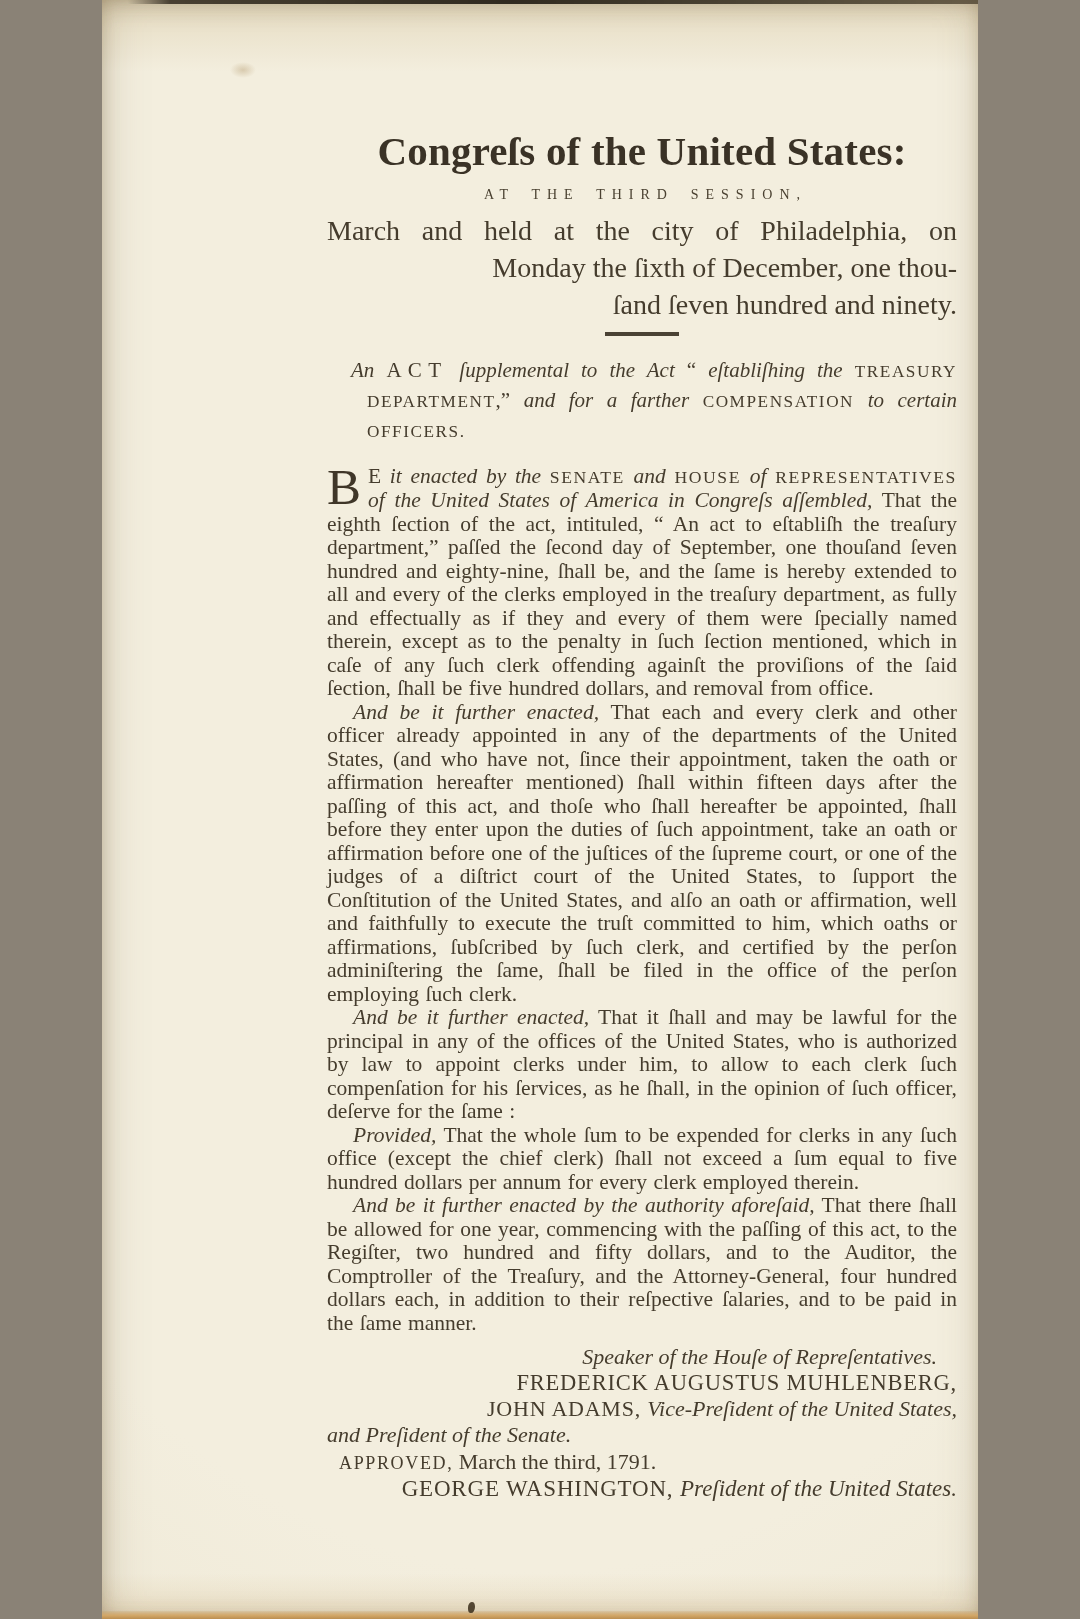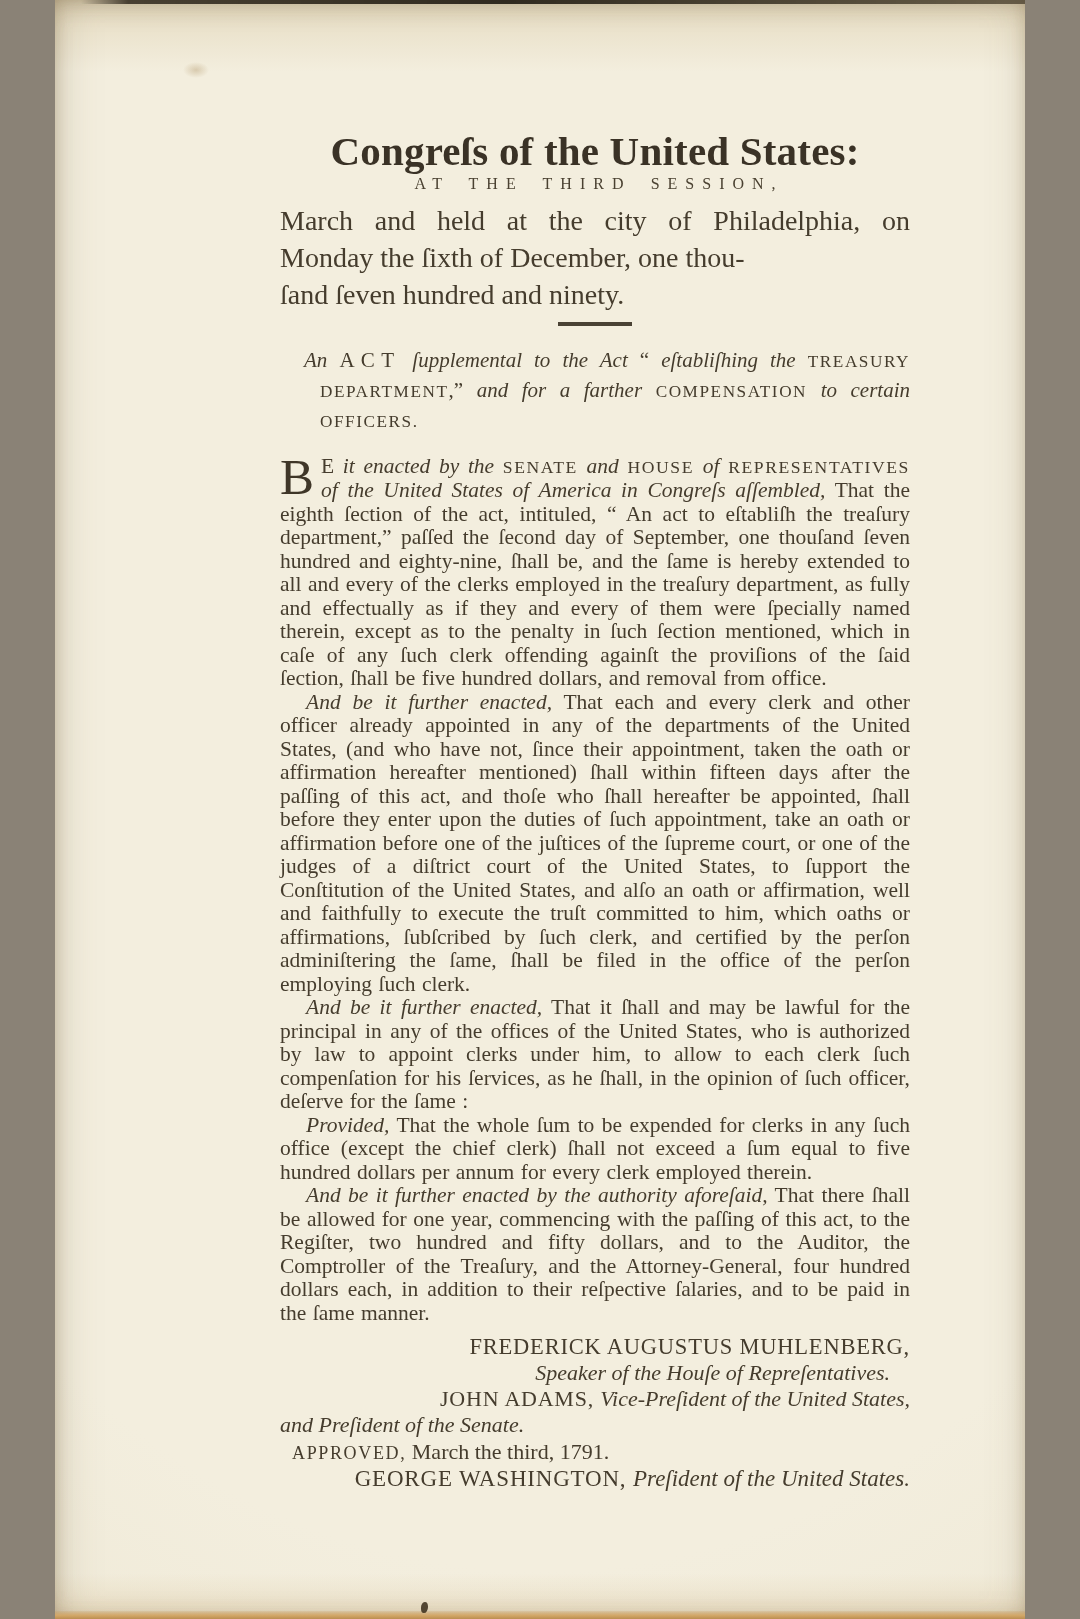--- a/index.html
+++ b/index.html
@@ -1,18 +1,18 @@
 <!DOCTYPE html>
 <html><head>
 <meta charset="utf-8">
 <style>
   html,body { margin:0; padding:0; background:#8a8276; }
   .page {
     position:relative;
-    width:970px; height:1619px;
+    width:876px; height:1619px;
     margin:0 auto;
     overflow:hidden;
     font-family:"Liberation Serif","DejaVu Serif",serif;
     color:#453c2d;
     background:
       linear-gradient(180deg, rgba(216,200,163,.5), rgba(216,200,163,0) 72px),
       linear-gradient(0deg, rgba(214,190,146,.35), rgba(214,190,146,0) 46px),
       radial-gradient(140% 100% at 50% 42%, #f3eede 55%, #e9e2cb 100%);
     box-shadow:
       inset 0 14px 30px -18px rgba(110,90,55,.55),
@@ -39,26 +39,26 @@
     background:radial-gradient(closest-side, rgba(166,136,86,.35), rgba(166,136,86,0));
     border-radius:50%;
   }
   .content { position:absolute; left:225px; top:0; width:630px; }
 
   .title {
     margin:129px 0 0 0; font-size:41px; line-height:1.12; font-weight:bold;
     text-align:center; color:#3a3226; letter-spacing:.2px;
   }
   .session {
-    text-align:center; font-size:16px;
+    margin-top:12px; text-align:center; font-size:14px;
     letter-spacing:.5em; word-spacing:.45em; text-indent:.5em; color:#4a4131;
   }
   .preamble { margin-top:9px; font-size:28px; line-height:37px; }
   .pl1 { text-align:justify; text-align-last:justify; }
-  .pl2, .pl3 { text-align:left; }
+  .pl2, .pl3 { text-align:right; }
 
   .rule { width:74px; height:4px; background:#4a4234; margin:9px auto 0 auto; }
 
   .act-heading {
     margin-top:20px; font-size:21px; line-height:28px;
     padding-left:40px; text-indent:-16px; text-align:justify;
     font-style:italic;
   }
   .act-heading .run-sc, .act-heading .run-capssp { font-style:normal; }
 
@@ -111,22 +111,22 @@
 
     <div class="body-text">
       <p class="para"><span class="dropcap">B</span><span><span class="run-r">E </span><span class="run-i">it enacted by the </span><span class="run-sc">SENATE</span><span class="run-i"> and </span><span class="run-sc">HOUSE</span><span class="run-i"> of </span><span class="run-sc">REPRESENTATIVES</span><span class="run-i"> of the United States of America in Congreſs aſſembled,</span><span class="run-r"> That the eighth ſection of the act, intituled, “ An act to eſtabliſh the treaſury department,” paſſed the ſecond day of September, one thouſand ſeven hundred and eighty-nine, ſhall be, and the ſame is hereby extended to all and every of the clerks employed in the treaſury department, as fully and effectually as if they and every of them were ſpecially named therein, except as to the penalty in ſuch ſection mentioned, which in caſe of any ſuch clerk offending againſt the proviſions of the ſaid ſection, ſhall be five hundred dollars, and removal from office.</span></span></p>
       <p class="para indent"><span class="run-i">And be it further enacted,</span><span class="run-r"> That each and every clerk and other officer already appointed in any of the departments of the United States, (and who have not, ſince their appointment, taken the oath or affirmation hereafter mentioned) ſhall within fifteen days after the paſſing of this act, and thoſe who ſhall hereafter be appointed, ſhall before they enter upon the duties of ſuch appointment, take an oath or affirmation before one of the juſtices of the ſupreme court, or one of the judges of a diſtrict court of the United States, to ſupport the Conſtitution of the United States, and alſo an oath or affirmation, well and faithfully to execute the truſt committed to him, which oaths or affirmations, ſubſcribed by ſuch clerk, and certified by the perſon adminiſtering the ſame, ſhall be filed in the office of the perſon employing ſuch clerk.</span></p>
       <p class="para indent"><span class="run-i">And be it further enacted,</span><span class="run-r"> That it ſhall and may be lawful for the principal in any of the offices of the United States, who is authorized by law to appoint clerks under him, to allow to each clerk ſuch compenſation for his ſervices, as he ſhall, in the opinion of ſuch officer, deſerve for the ſame :</span></p>
       <p class="para indent"><span class="run-i">Provided,</span><span class="run-r"> That the whole ſum to be expended for clerks in any ſuch office (except the chief clerk) ſhall not exceed a ſum equal to five hundred dollars per annum for every clerk employed therein.</span></p>
       <p class="para indent"><span class="run-i">And be it further enacted by the authority aforeſaid,</span><span class="run-r"> That there ſhall be allowed for one year, commencing with the paſſing of this act, to the Regiſter, two hundred and fifty dollars, and to the Auditor, the Comptroller of the Treaſury, and the Attorney-General, four hundred dollars each, in addition to their reſpective ſalaries, and to be paid in the ſame manner.</span></p>
     </div>
 
     <div class="signatures">
+      <div class="sig sig-speaker-role"><span class="run-i">Speaker of the Houſe of Repreſentatives.</span></div>
       <div class="sig sig-speaker-name"><span class="run-caps">FREDERICK AUGUSTUS MUHLENBERG,</span></div>
-      <div class="sig sig-speaker-role"><span class="run-i">Speaker of the Houſe of Repreſentatives.</span></div>
       <div class="sig sig-vp"><span class="run-caps">JOHN ADAMS, </span><span class="run-i">Vice-Preſident of the United States,</span></div>
       <div class="sig sig-vp-role"><span class="run-i">and Preſident of the Senate.</span></div>
       <div class="sig sig-approved"><span class="run-sc">APPROVED,</span><span class="run-r"> March the third, </span><span class="run-r">1791.</span></div>
       <div class="sig sig-president"><span class="run-caps">GEORGE WASHINGTON, </span><span class="run-i">Preſident of the United States.</span></div>
     </div>
 
   </div>
 </div>
 
 </body></html>

